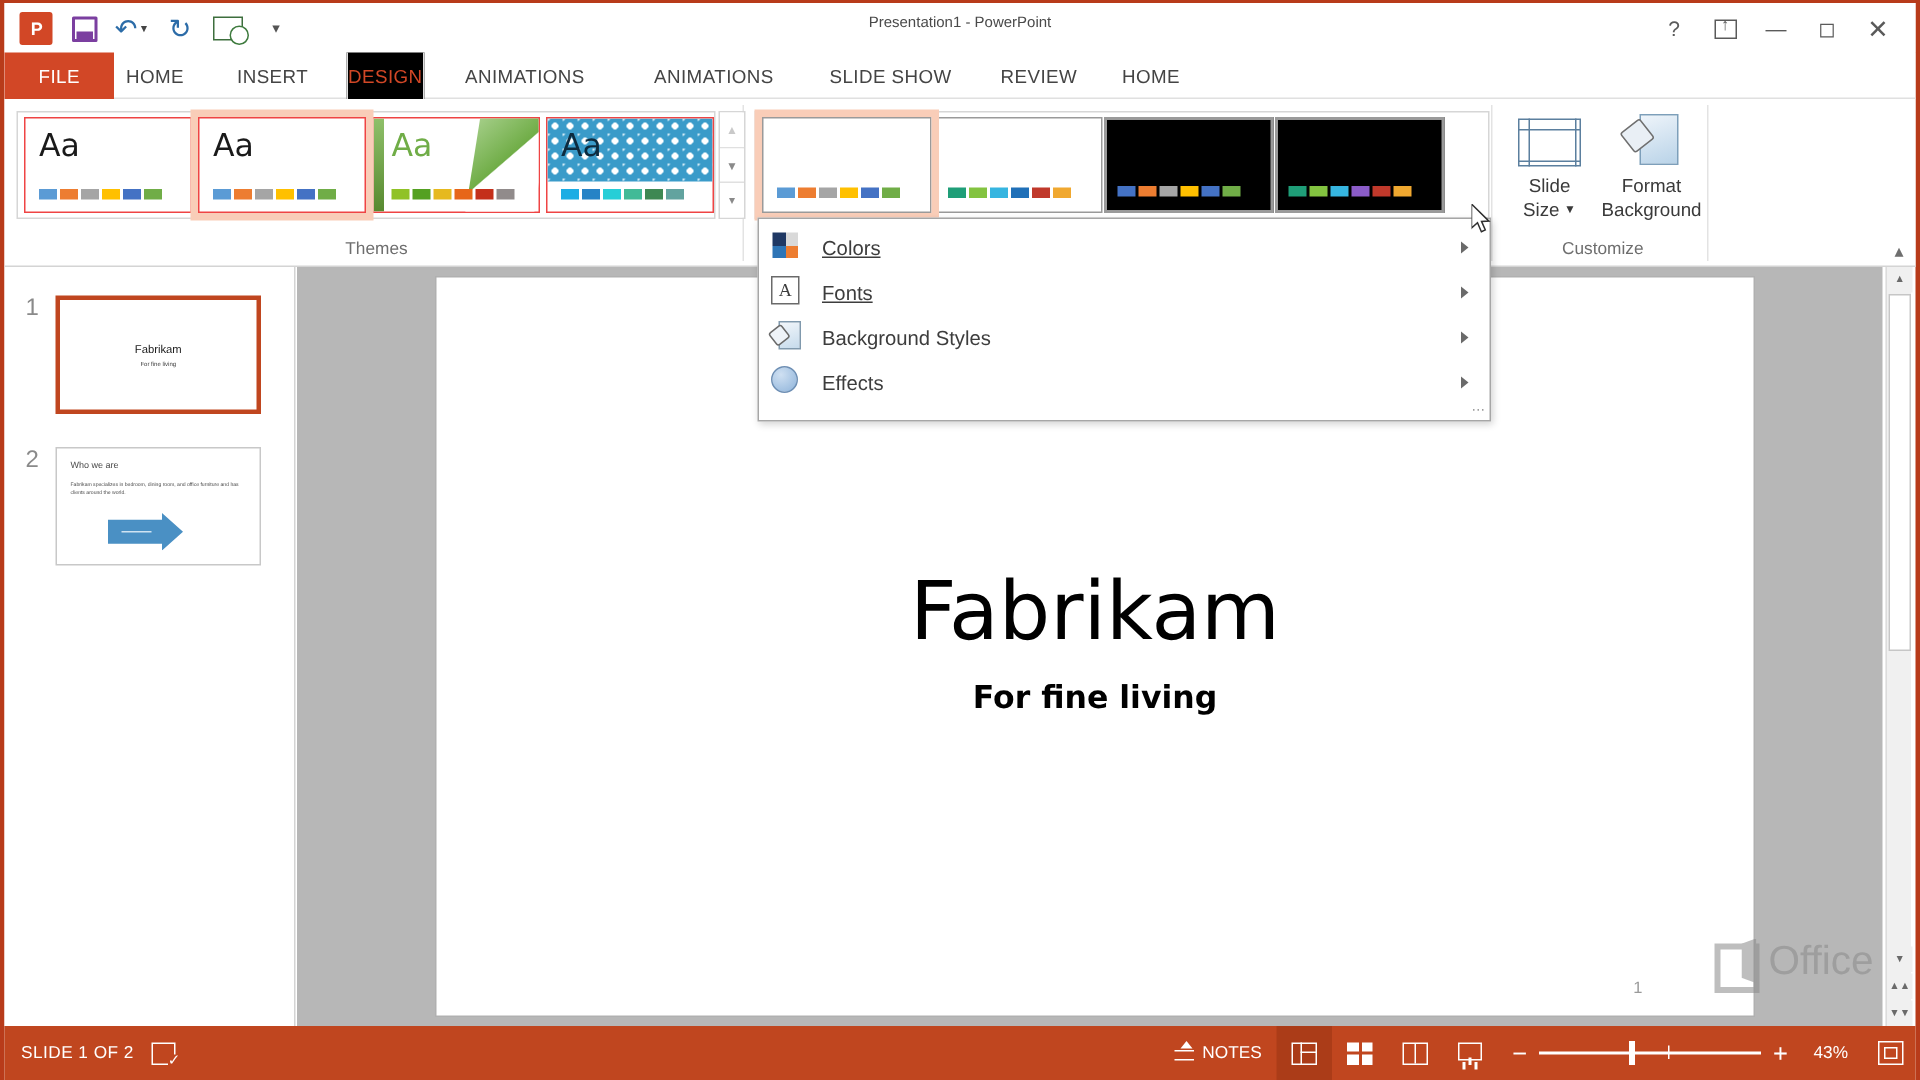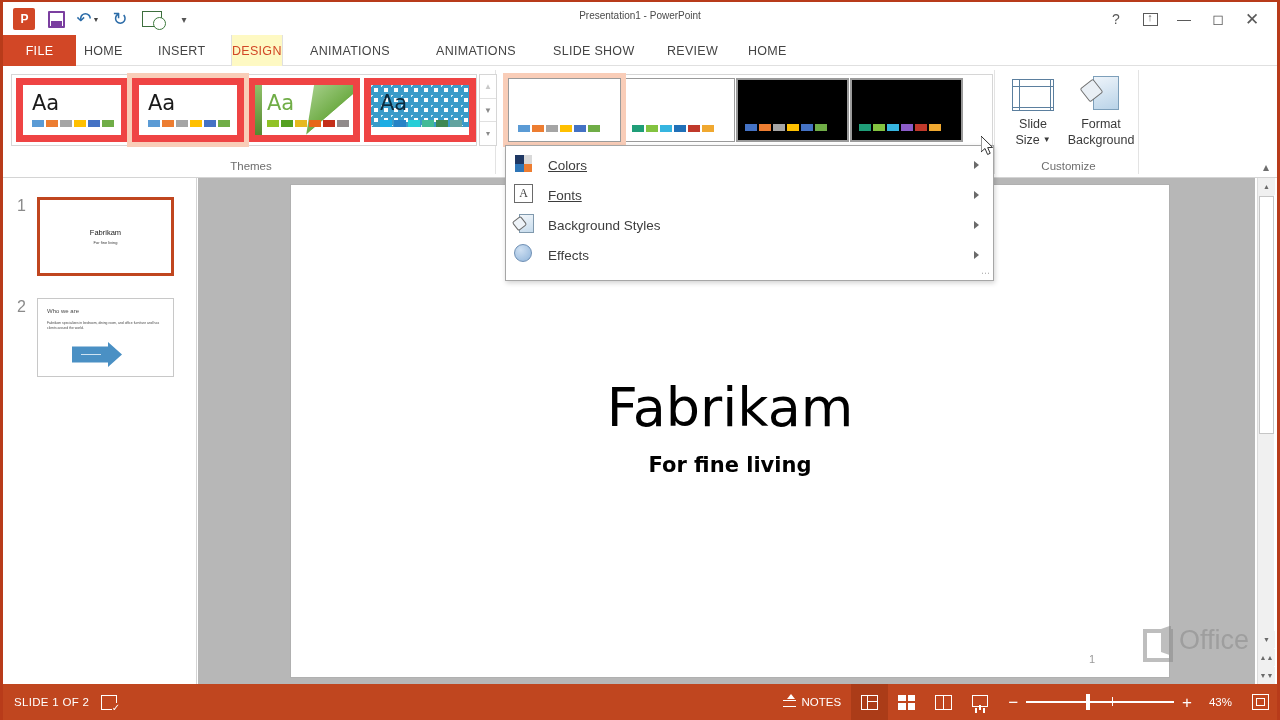--- a/index.html
+++ b/index.html
@@ -89,21 +89,21 @@
   .tab {
     position: absolute; top: 0; height: 31px;
     display: flex; align-items: center; justify-content: center;
     font-size: 12.5px; color: #444; letter-spacing: .3px;
     padding: 0 0;
   }
   .tab.file {
     background: #d24726; color: #fff; font-size: 12.5px;
   }
   .tab.active {
-    color: #d24726; background: #fef9c3;
+    color: #d24726; background: #000000;
     border-left: 1px solid #e0e0e0; border-right: 1px solid #e0e0e0;
     border-bottom: 1px solid #ffffff; height: 32px;
   }
   .userbox {
     position: absolute; right: 46px; top: 36px;
     font-size: 13px; color: #5a5a5a;
     display: flex; align-items: center; gap: 5px;
   }
   .avatar {
     position: absolute; right: 6px; top: 33px;
@@ -127,21 +127,21 @@
     position: absolute; left: 4px; top: 4px; width: 489px; height: 104px;
     border-right: 1px solid #e3e3e3;
   }
   .thumbs-box {
     position: absolute; left: 4px; top: 4px; width: 466px; height: 72px;
     border: 1px solid #d6d6d6; background: #fff;
     display: flex; align-items: center; padding: 2px 4px; gap: 4px;
   }
   .theme-thumb {
     position: relative; width: 112px; height: 64px;
-    border: 7px solid #ef4444; background: #fff; overflow: hidden;
+    border: 1px solid #ef4444; background: #fff; overflow: hidden;
     flex: none;
     padding-left: 30px;
   }
   .theme-thumb.sel { outline: 5px solid #f9cdb8; outline-offset: 0px; z-index: 2; }
   .tt-aa {
     position: absolute; left: 9px; top: 6px;
     font-size: 21px; color: #1a1a1a; font-family: "DejaVu Sans", sans-serif;
   }
   .tt-aa.green { color: #70ad47; }
   .sw-row {

